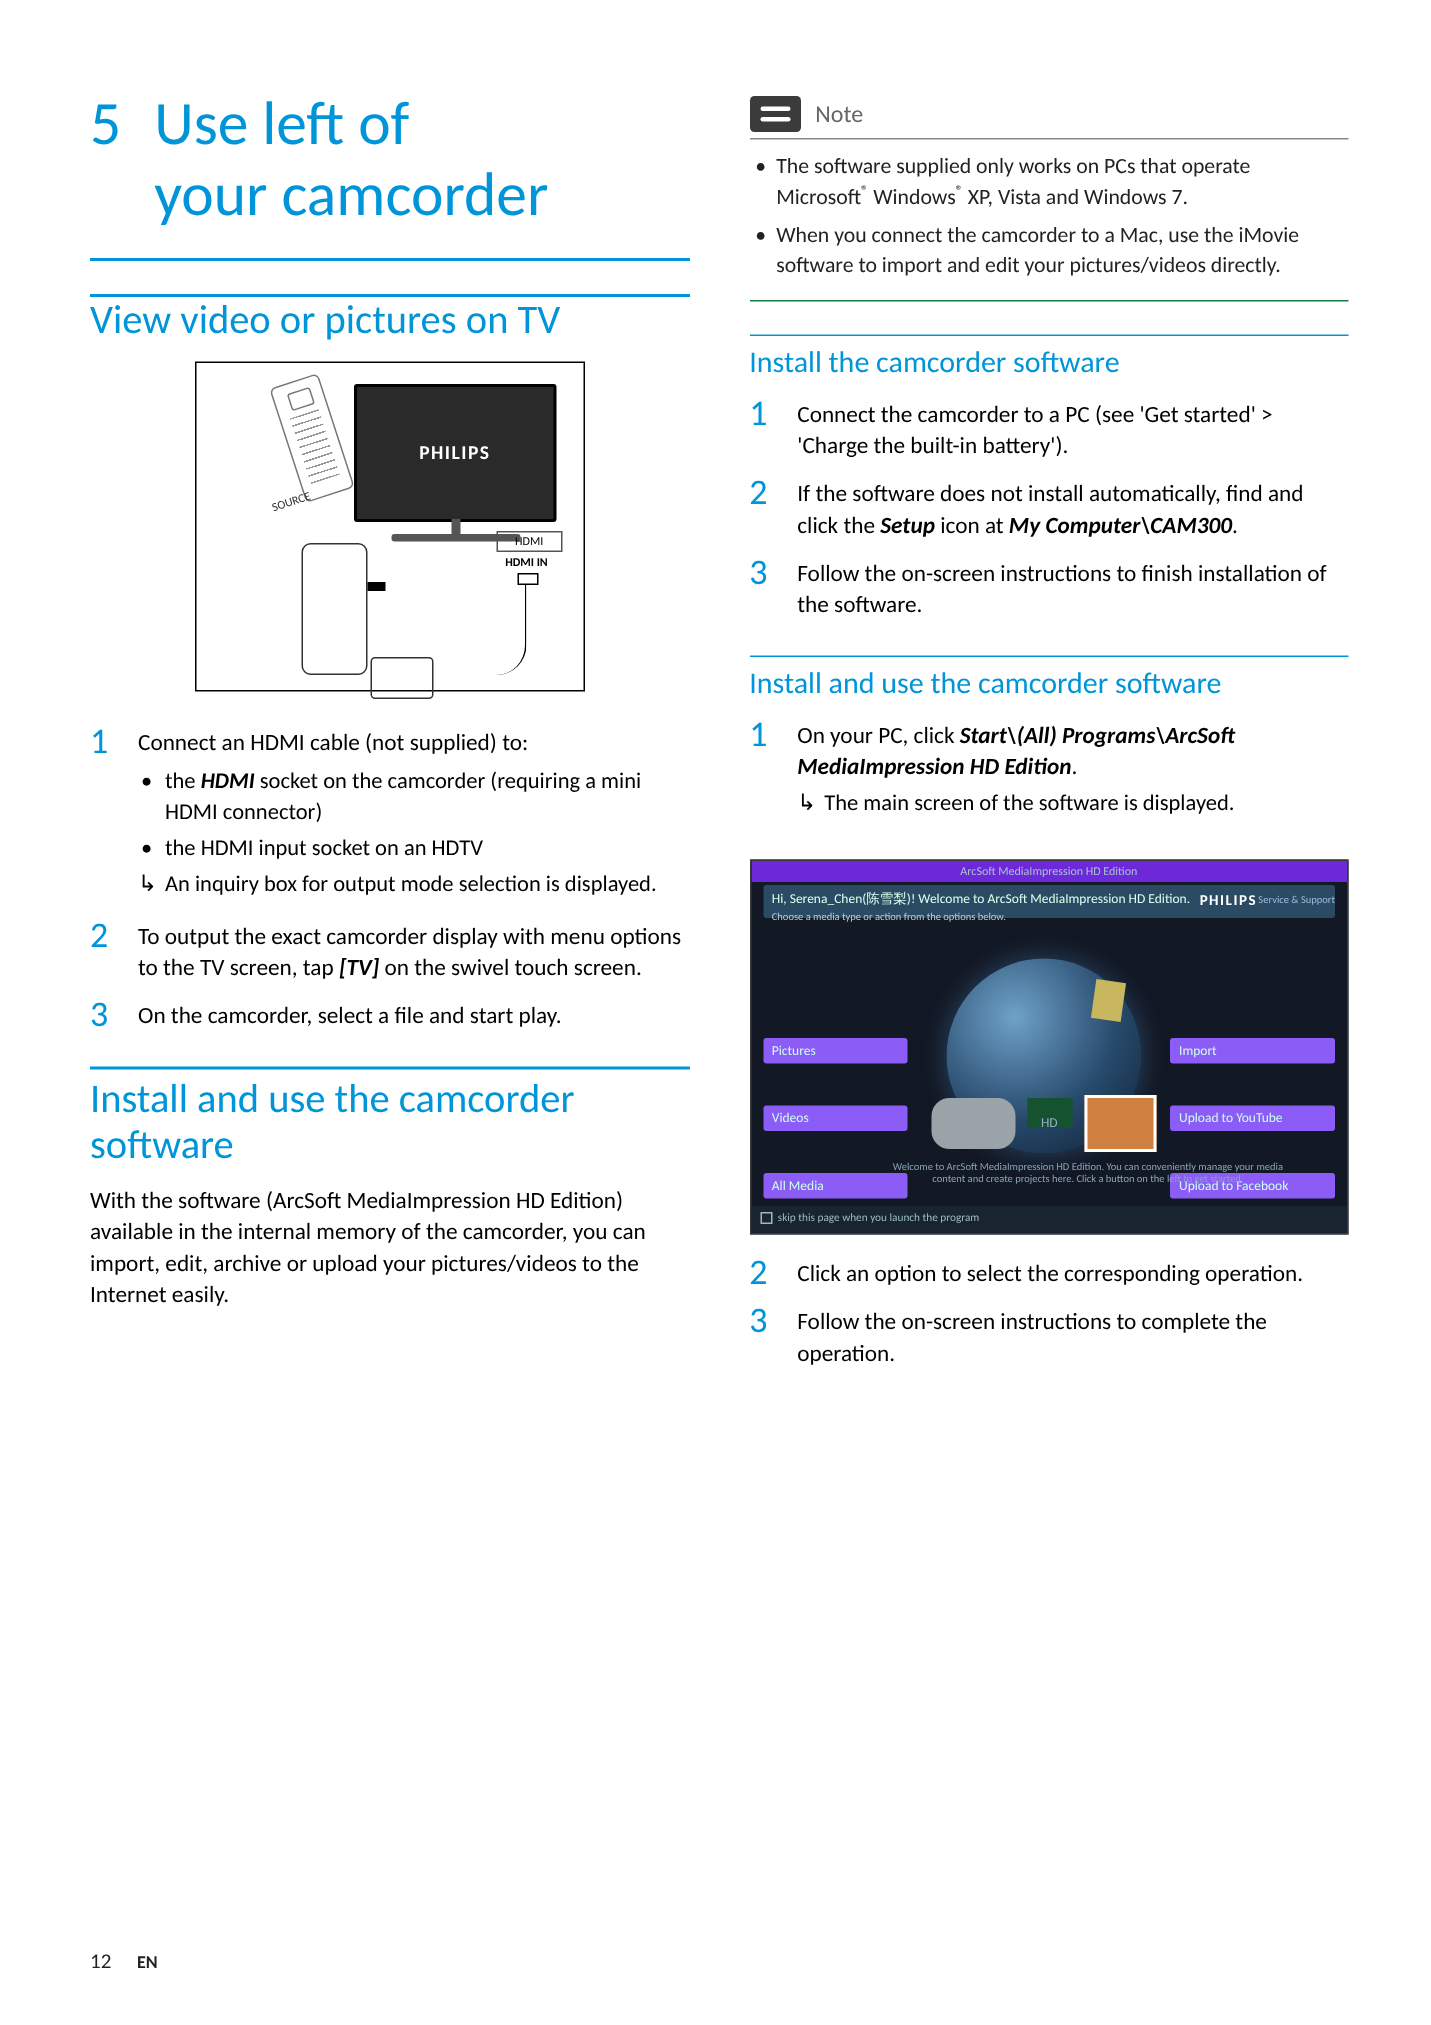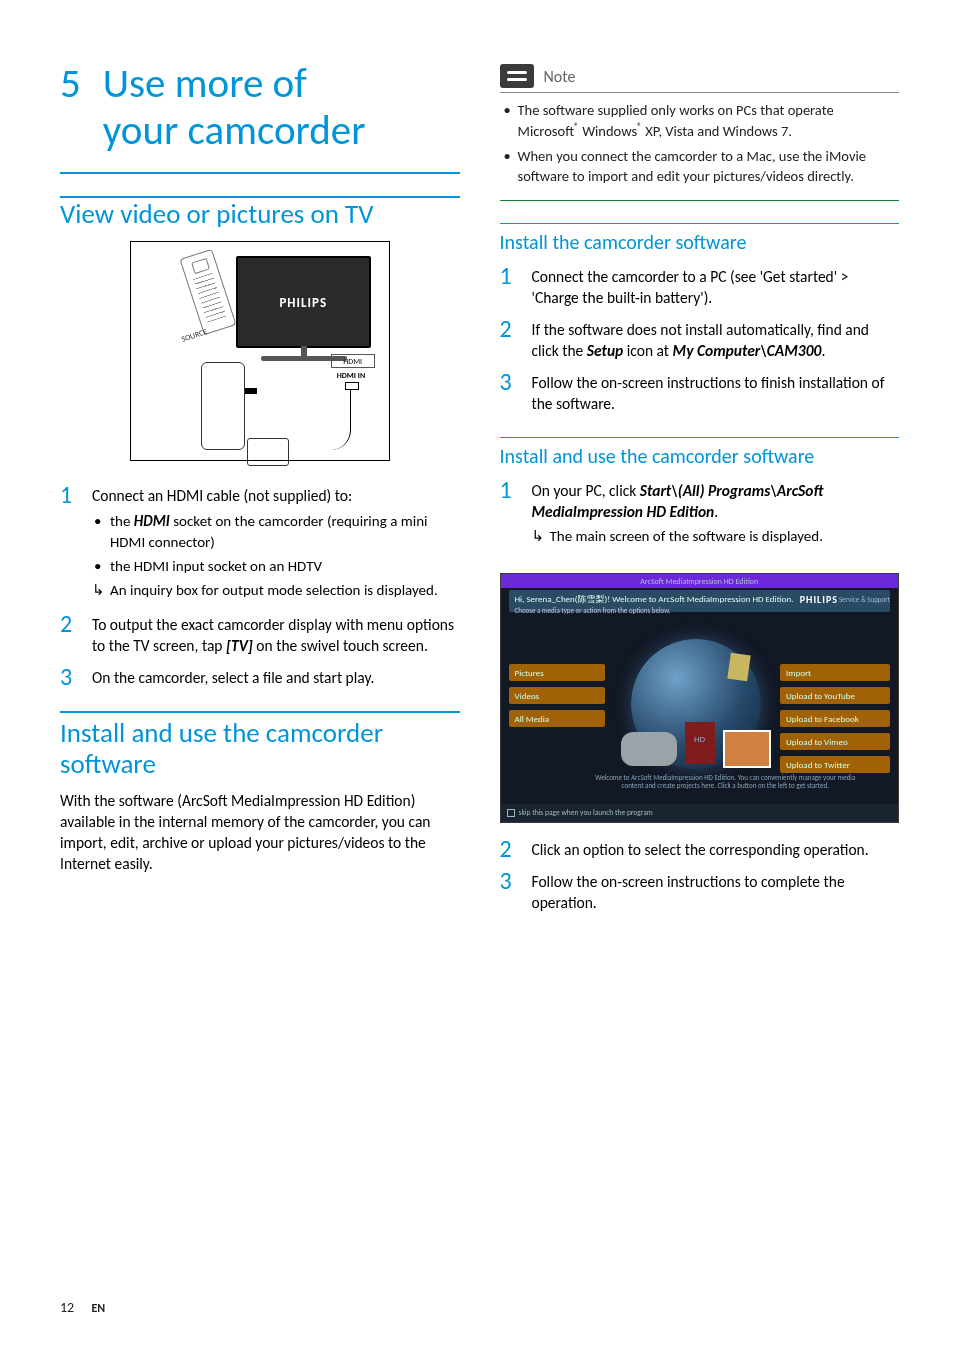--- a/index.html
+++ b/index.html
@@ -107,30 +107,30 @@
   .screenshot {
     border:1px solid #3a3a3a; width:100%; height:250px; margin:8px 0 14px 0;
     background:#121824; position:relative; overflow:hidden; font-size:9px; color:#cfe;
   }
   .ss-titlebar { position:absolute; top:0; left:0; right:0; height:14px; background:#6d28d9; text-align:center; color:#a9c0d0; font-size:8px; line-height:14px;}
   .ss-greet { position:absolute; top:16px; left:8px; right:8px; height:22px; background:#2b4a64; border-radius:2px; padding:3px 6px; color:#dfe;}
   .ss-greet-sub { font-size:7px; color:#bcd;}
   .ss-brand { position:absolute; top:19px; right:60px; color:#fff; font-weight:700; font-size:10px; letter-spacing:1px;}
   .ss-support { position:absolute; top:21px; right:8px; color:#9bd; font-size:7px;}
   .ss-left { position:absolute; top:90px; left:8px; width:96px; }
-  .ss-btn { background:#a16207; margin-bottom:6px; padding:3px 6px; border-radius:2px; }
+  .ss-btn { background:#8b5cf6; margin-bottom:6px; padding:3px 6px; border-radius:2px;margin-top:28px; }
   .ss-right { position:absolute; top:90px; right:8px; width:110px; }
   .ss-globe {
     position:absolute; top:65px; left:130px; width:130px; height:130px; border-radius:50%;
     background: radial-gradient(circle at 35% 30%, #6fa1c8 0%, #274a6c 55%, #0d1f30 100%);
     box-shadow: 0 0 18px rgba(80,140,200,0.4);
   }
   .ss-note-yellow { position:absolute; top:80px; left:228px; width:20px; height:26px; background:#c9b75f; transform:rotate(8deg);}
   .ss-cam { position:absolute; top:158px; left:120px; width:56px; height:34px; background:#9aa3a8; border-radius:12px;}
-  .ss-hd { position:absolute; top:148px; left:184px; width:30px; height:42px; background:#7f1d1d; color:#9ac; text-align:center; line-height:34px; font-size:9px;}
+  .ss-hd { position:absolute; top:158px; left:184px; width:30px; height:20px; background:#14532d; color:#9ac; text-align:center; line-height:34px; font-size:9px;}
   .ss-photo { position:absolute; top:156px; left:222px; width:48px; height:38px; background:#d08040; border:2px solid #fff;}
   .ss-footer-text { position:absolute; top:200px; left:92px; right:40px; text-align:center; color:#88a3b8; font-size:7px; line-height:1.2;}
   .ss-bottom { position:absolute; bottom:0; left:0; right:0; height:18px; background:#1a2430; color:#9bb; font-size:7.5px; padding:4px 6px;}
   .ss-bottom .chk { display:inline-block; width:8px; height:8px; border:1px solid #9bb; margin-right:4px; vertical-align:middle;}
 
   .page-footer { position:absolute; bottom:34px; left:60px; font-size:14px; color:#222; }
   .page-footer .pn { margin-right:14px; }
   .page-footer .lang { font-weight:700; font-size:12px; }
 
   b { font-weight:700;font-style:italic; }
@@ -138,21 +138,21 @@
 </style>
 </head>
 <body>
 
 <div class="columns">
 
   <div class="col">
     <h1 class="chapter">
       <span class="num">5</span>
       <span class="chapter-title">
-        <span>Use more of</span><br>
+        <span>Use left of</span><br>
         <span>your camcorder</span>
       </span>
     </h1>
     <hr class="hr-thick">
 
     <h2 class="section no-border" style="border-top:2.5px solid #0095d8;">View video or pictures on TV</h2>
 
     <div class="diagram-box">
       <div class="remote"></div>
       <div class="src-label">SOURCE</div>

